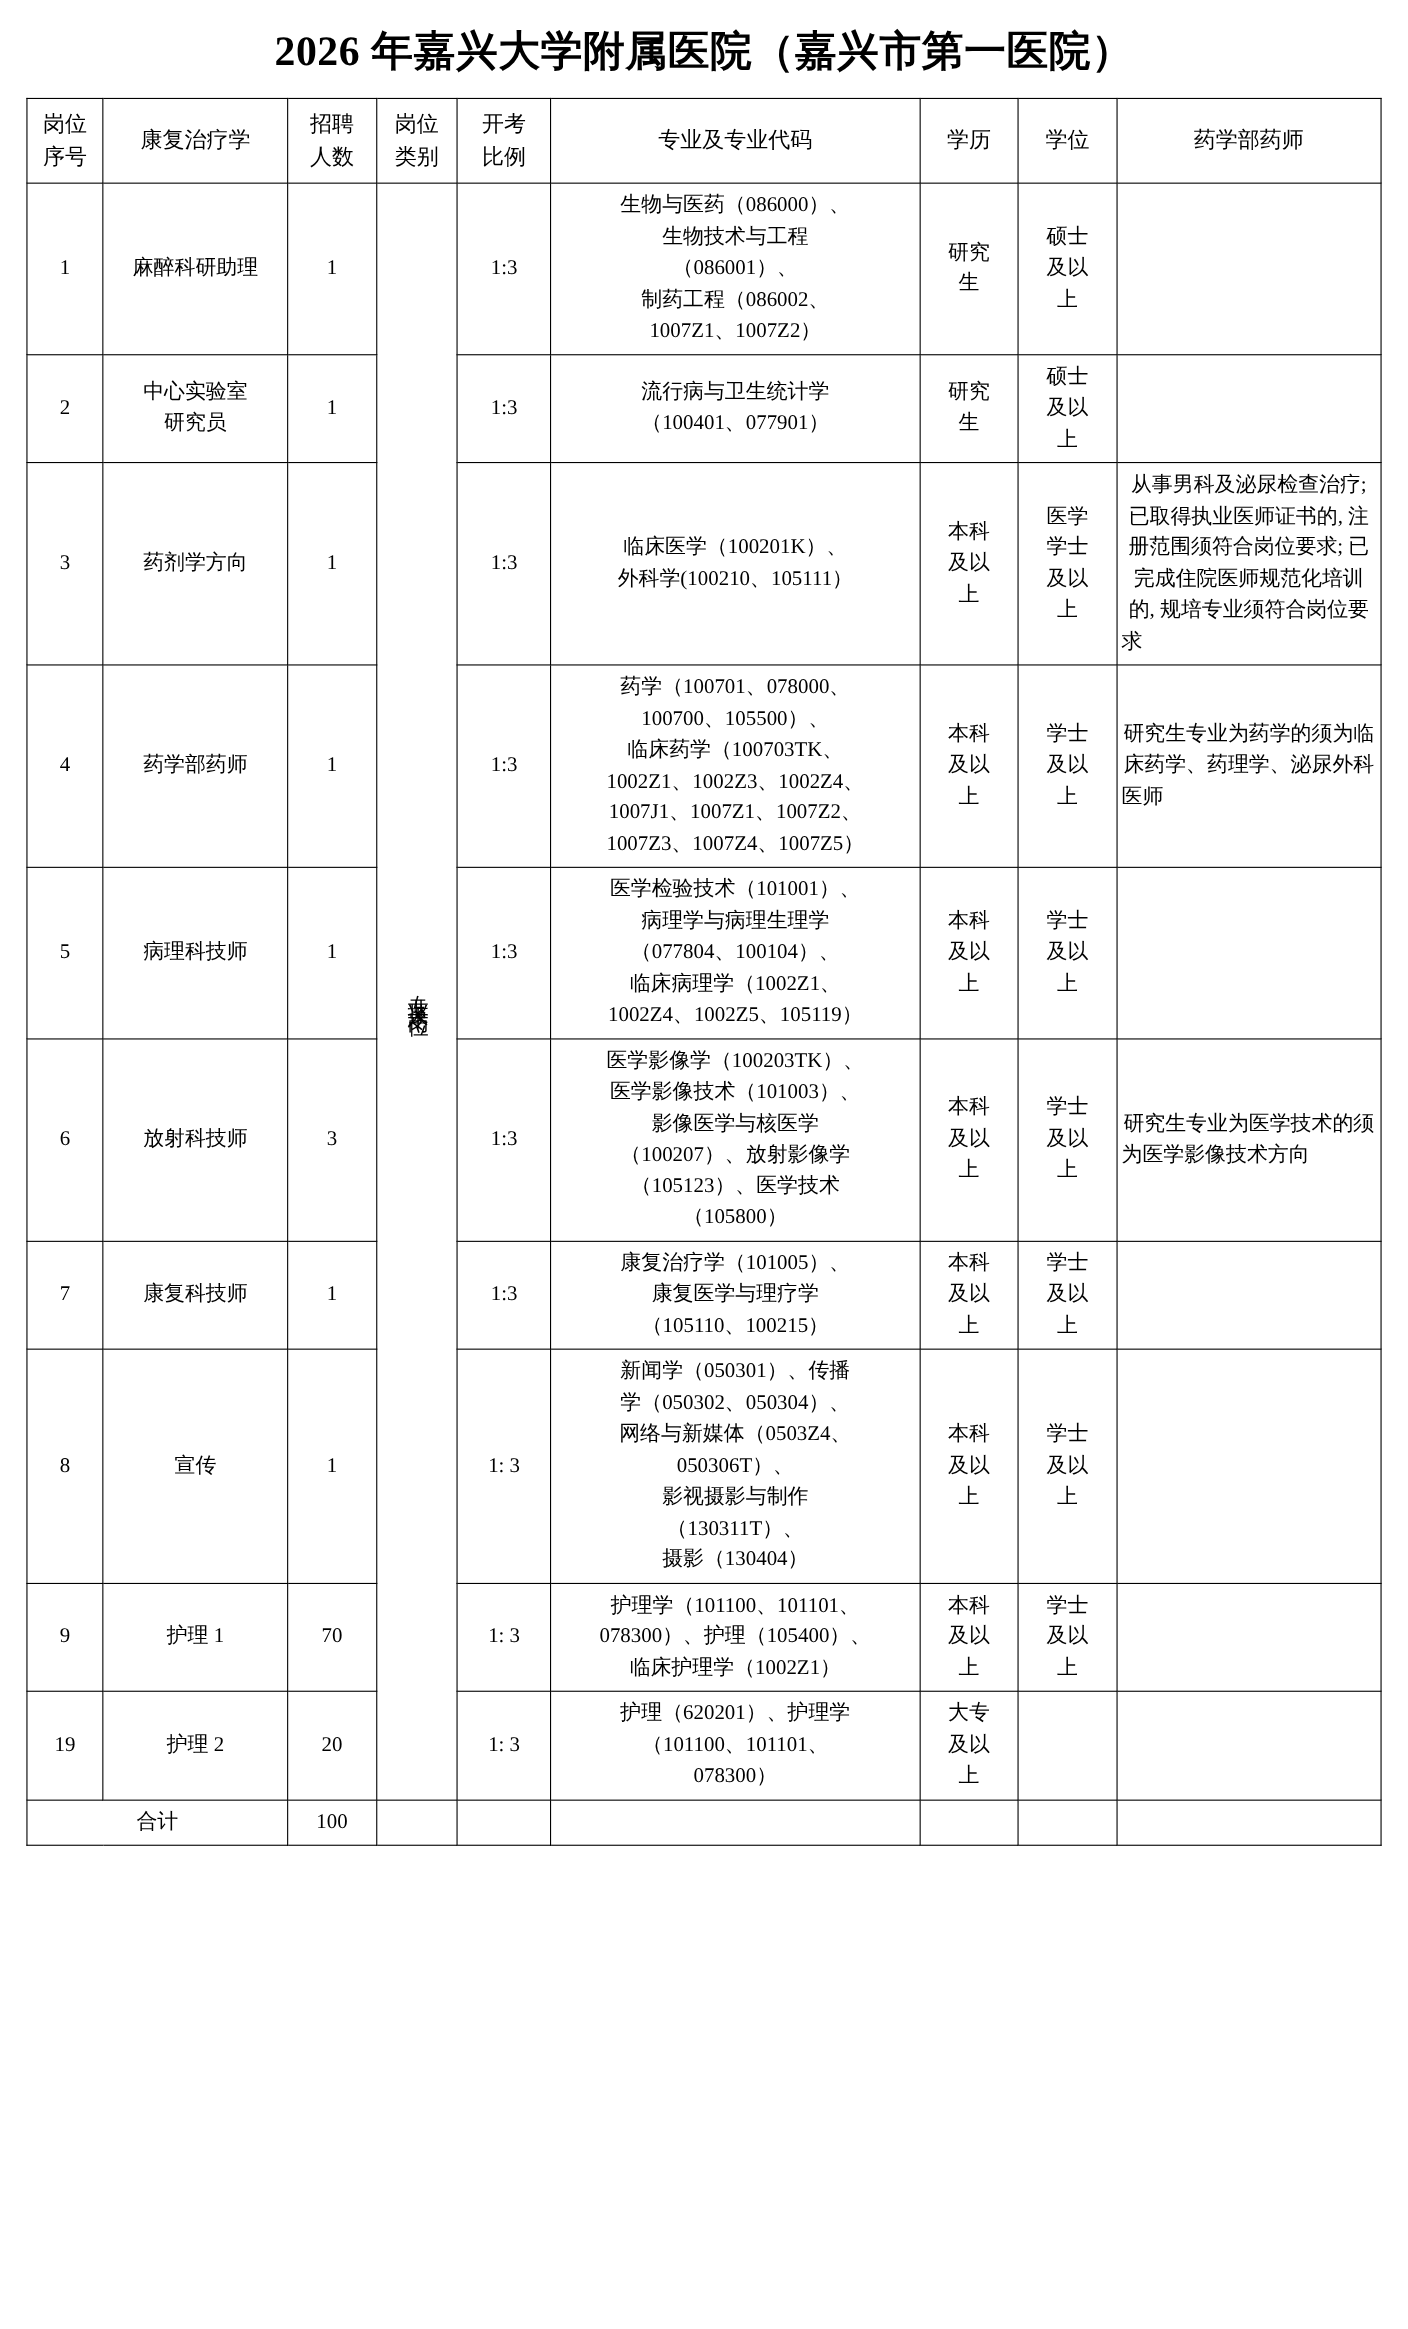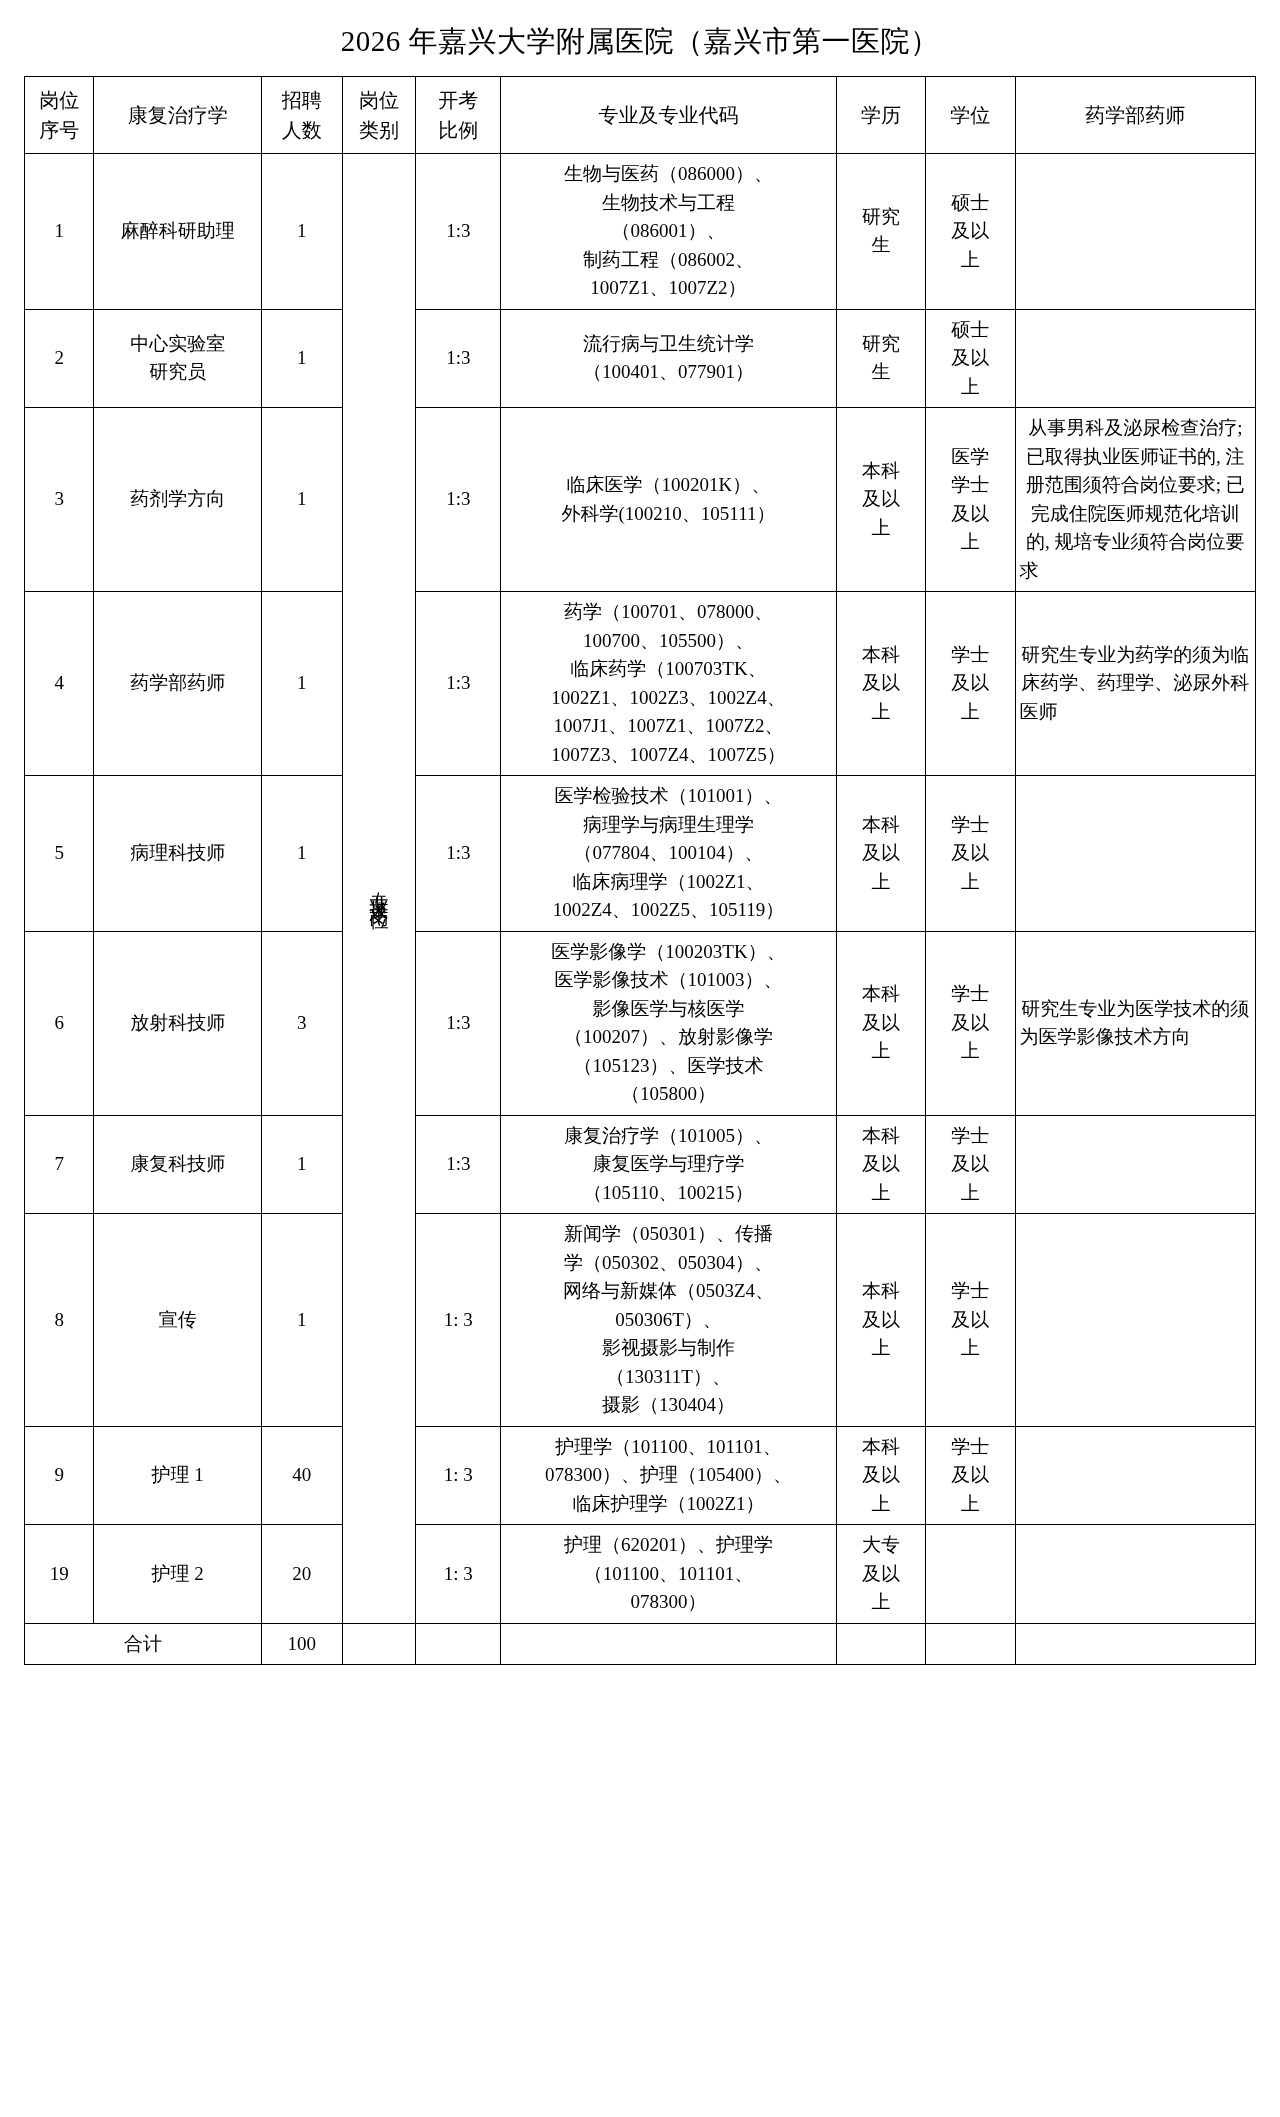--- a/index.html
+++ b/index.html
@@ -12,22 +12,22 @@
     font-family: "Liberation Serif", "DejaVu Serif", serif;
     color: #000000;
   }
   .page {
     width: 1280px;
     box-sizing: border-box;
     padding: 14px 24px 30px 24px;
   }
   .doc-title {
     text-align: center;
-    font-weight: normal;
-    font-size: 29px;
+    font-weight: bold;
+    font-size: 38px;
     line-height: 1.45;
     letter-spacing: 0.5px;
     margin: 6px 0 14px 0;
   }
   .doc-title .line2 {
     display: block;
   }
   table.plan-table {
     border-collapse: collapse;
     width: 100%;
@@ -283,21 +283,21 @@
 上</td>
         <td class="degree-cell">学士
 及以
 上</td>
         <td class="other-cell"></td>
       </tr>
 
       <tr>
         <td>9</td>
         <td class="cell-multiline">护理 1</td>
-        <td>40</td>
+        <td>70</td>
         <td>1: 3</td>
         <td class="major-cell">护理学（101100、101101、
 078300）、护理（105400）、
 临床护理学（1002Z1）</td>
         <td class="edu-cell">本科
 及以
 上</td>
         <td class="degree-cell">学士
 及以
 上</td>

